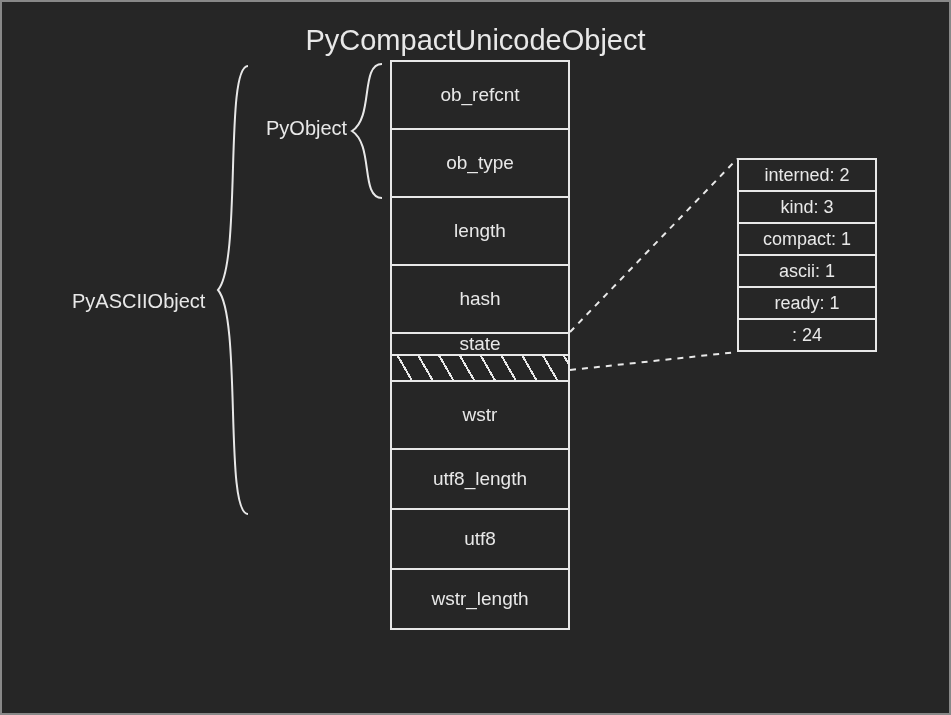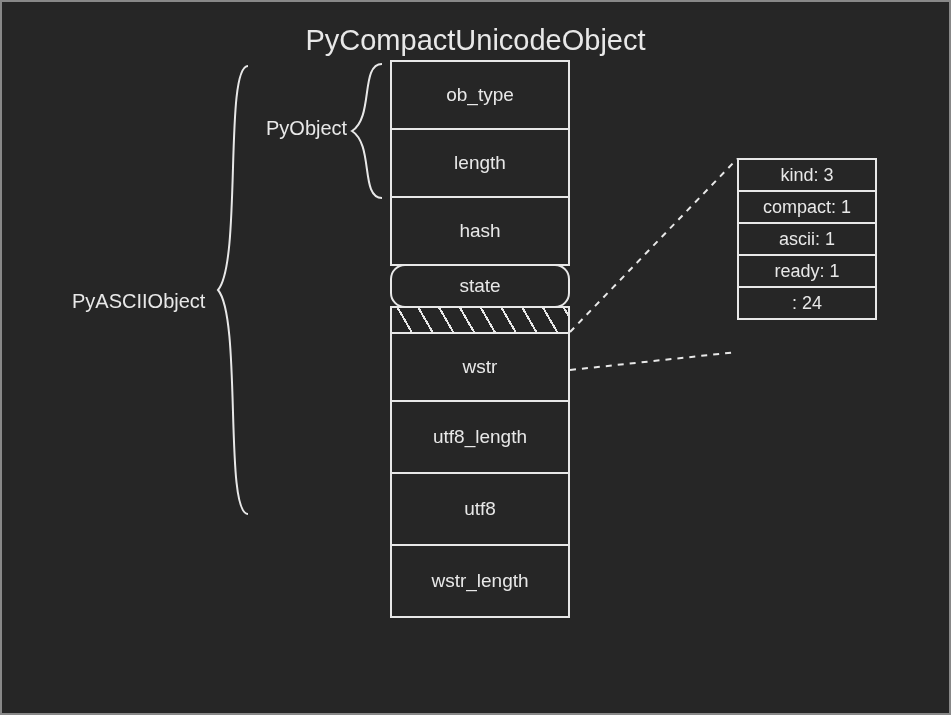--- a/index.html
+++ b/index.html
@@ -39,22 +39,22 @@
   .cell {
     border: 2px solid #e8e8e8;
     display: flex;
     align-items: center;
     justify-content: center;
     margin-top: -2px; 
     font-size: 19px;
   }
   .cell:first-child { margin-top: 0; }
   .h-tall  { height: 70px; }
-  .h-short { height: 44px; border-radius: 15px; }
-  .h-mid   { height: 74px; }
+  .h-short { height: 24px; }
+  .h-mid   { height: 62px; }
   .h-pad   { height: 28px; }
 
   
   .hatch {
     background-image: repeating-linear-gradient(
       60deg,
       transparent 0px,
       transparent 16px,
       #e8e8e8 16px,
       #e8e8e8 18px
@@ -98,20 +98,23 @@
 </style>
 </head>
 <body>
 
 <div class="stage">
 
   <div class="title">PyCompactUnicodeObject</div>
 
   <div class="col">
     <div class="cell h-tall">
+        <span>ob_refcnt</span>
+      </div>
+    <div class="cell h-tall">
         <span>ob_type</span>
       </div>
     <div class="cell h-tall">
         <span>length</span>
       </div>
     <div class="cell h-tall">
         <span>hash</span>
       </div>
     <div class="cell h-short">
         <span>state</span>
@@ -125,20 +128,23 @@
       </div>
     <div class="cell h-mid">
         <span>utf8</span>
       </div>
     <div class="cell h-mid">
         <span>wstr_length</span>
       </div>
   </div>
 
   <div class="detail">
+    <div class="drow">
+        <span>interned: 2</span>
+      </div>
     <div class="drow">
         <span>kind: 3</span>
       </div>
     <div class="drow">
         <span>compact: 1</span>
       </div>
     <div class="drow">
         <span>ascii: 1</span>
       </div>
     <div class="drow">

